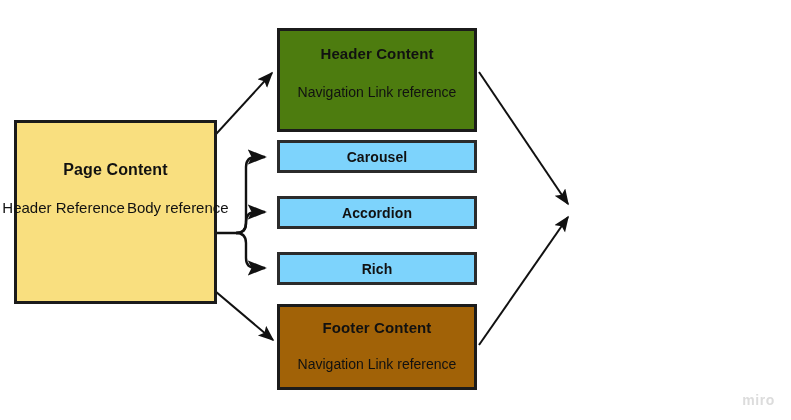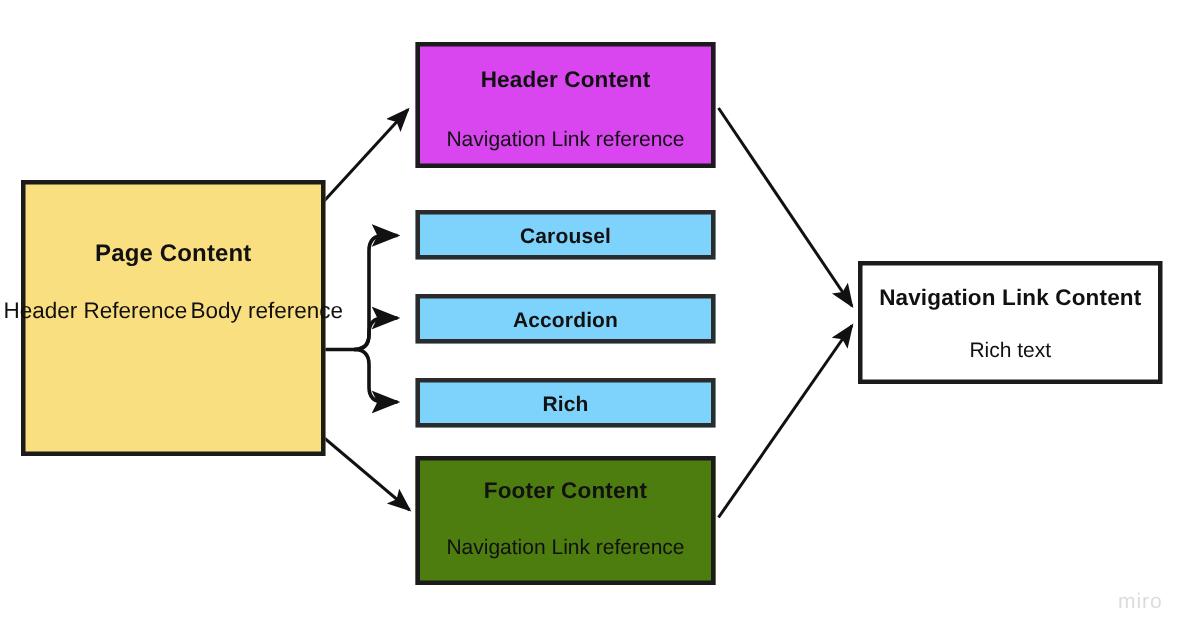--- a/index.html
+++ b/index.html
@@ -69,38 +69,38 @@
     font-size: 15px;
     color: #111111;
     line-height: 21px;
     white-space: nowrap;
   }
   
   #header-content-box {
     left: 277px;
     top: 28px;
     width: 200px;
-    height: 84px;
-    background: #d946ef;
+    height: 104px;
+    background: #4d7c0f;
   }
   #header-content-box .node-title {
     font-size: 15px;
     margin-top: 14px;
   }
   #header-content-box .node-sub {
     font-size: 14px;
     margin-top: 22px;
   }
   
   #footer-content-box {
     left: 277px;
     top: 304px;
     width: 200px;
     height: 86px;
-    background: #4d7c0f;
+    background: #a16207;
   }
   #footer-content-box .node-title {
     font-size: 15px;
     margin-top: 12px;
   }
   #footer-content-box .node-sub {
     font-size: 14px;
     margin-top: 20px;
   }
   
@@ -140,21 +140,21 @@
     margin-top: 18px;
   }
   
   #miro-watermark {
     position: absolute;
     right: 16px;
     bottom: 12px;
     font-size: 14px;
     color: #dcdcdc;
     letter-spacing: 0.6px;
-    font-weight: normal;
+    font-weight: bold;
     user-select: none;
   }
 </style>
 </head>
 <body>
 
 <div id="diagram-root">
 
   <svg id="diagram-svg" viewBox="0 0 791 420">
     <defs>
@@ -203,20 +203,16 @@
 
   <div class="component-box" id="component-tabs">
     <div class="node-title">Rich</div>
   </div>
 
   <div class="node-box" id="footer-content-box">
     <div class="node-title">Footer Content</div>
     <div class="node-sub">Navigation Link reference</div>
   </div>
 
-  <div class="node-box" id="nav-link-content-box">
-    <div class="node-title">Navigation Link Content</div>
-    <div class="node-sub">Rich text</div>
-  </div>
 
   <div id="miro-watermark">miro</div>
 
 </div>
 
 </body></html>

